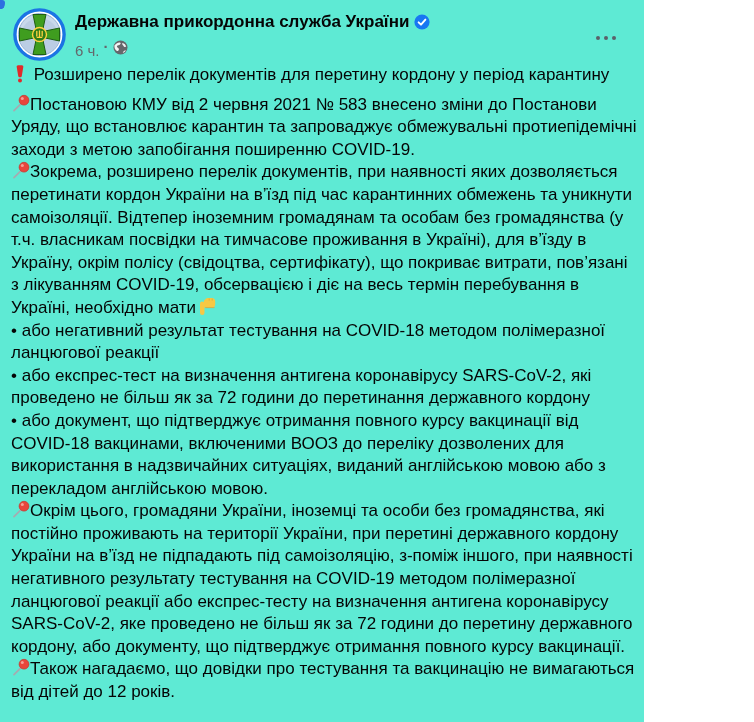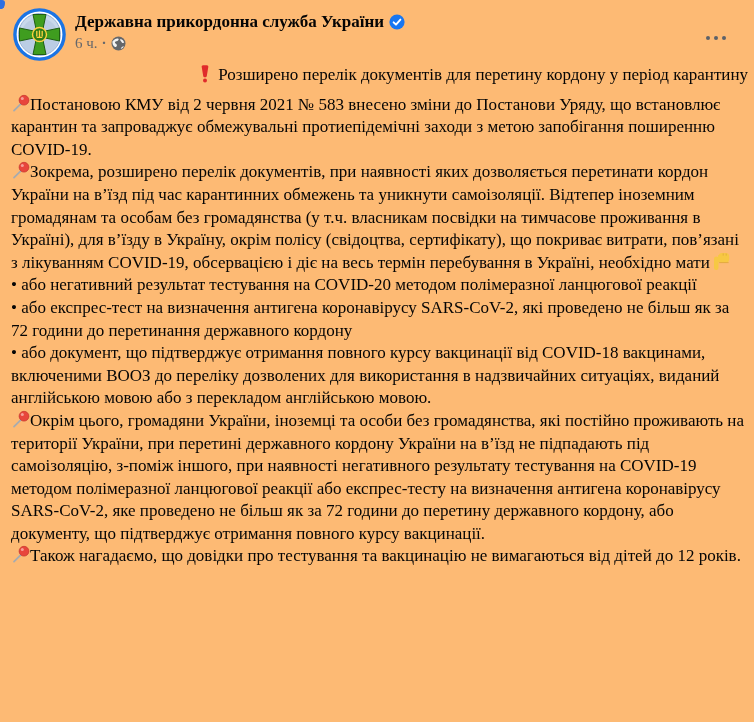--- a/index.html
+++ b/index.html
@@ -2,21 +2,21 @@
 <html><head>
 <meta charset="utf-8">
 <style>
   html, body { margin: 0; padding: 0; }
   body {
     width: 754px; height: 722px; background: #ffffff; overflow: hidden;
     font-family: "Liberation Sans", "DejaVu Sans", sans-serif;
     color: #050505;
     -webkit-font-smoothing: antialiased;
   }
-  .post { position: relative; width: 754px; height: 722px; background: #fdba74; font-family: Liberation Serif, serif; }
+  .post { position: relative; width: 644px; height: 722px; background: #5eead4; }
 
   
   .corner-artifact {
     position: absolute; left: 0; top: 0; width: 5px; height: 9px;
     background: #2e6fe0; border-radius: 0 3px 70% 0;
   }
 
   
   .header { display: flex; align-items: flex-start; padding: 8px 16px 0 13px; }
   .avatar { width: 53px; height: 53px; flex: 0 0 53px; cursor: pointer; }
@@ -25,38 +25,38 @@
   .title-row { display: flex; align-items: center; gap: 5px; }
   .page-name {
     font-weight: bold; font-size: 17px; line-height: 21px; color: #050505;
     cursor: pointer; white-space: nowrap;
   }
   .verified-badge { display: inline-flex; margin-top: 1px; }
   .meta-row {
     display: flex; align-items: center; gap: 4px;
     color: #65676B; font-size: 15px; line-height: 18px; margin-top: 2px;
   }
-  .timestamp { cursor: pointer; }
+  .timestamp { cursor: pointer; margin-top: 8px; }
   .meta-sep { font-weight: bold; }
   .privacy-globe { display: inline-flex; margin-top: 1px; }
 
   .more-button {
     position: absolute; top: 28px; right: 24px;
     display: flex; gap: 4px; padding: 8px 4px; cursor: pointer; align-items: center;
   }
   .more-button i { width: 4px; height: 4px; border-radius: 50%; background: #5b6169; }
 
   
   .post-text {
     padding: 3px 6px 0 11px;
     font-size: 17px; line-height: 22.6px; color: #050505;
     letter-spacing: 0;
   }
   .para { margin: 0; }
-  .para.headline { margin-bottom: 7px; text-align: right; }
+  .para.headline { margin-bottom: 7px; }
   .emoji { display: inline-block; vertical-align: -3px; }
 </style>
 </head>
 <body>
 
 <div class="post">
 
   <div class="corner-artifact"></div>
 
   <div class="header">
@@ -129,21 +129,21 @@
           <circle cx="13" cy="6.2" r="4.9" fill="#e8453c"></circle>
           <circle cx="13" cy="6.2" r="4.9" fill="none" stroke="#c4352c" stroke-width="0.7"></circle>
           <circle cx="11.3" cy="4.5" r="1.5" fill="#f59e96"></circle>
         </svg>Зокрема, розширено перелік документів, при наявності яких дозволяється перетинати кордон України на в’їзд під час карантинних обмежень та уникнути самоізоляції. Відтепер іноземним громадянам та особам без громадянства (у т.ч. власникам посвідки на тимчасове проживання в Україні), для в’їзду в Україну, окрім полісу (свідоцтва, сертифікату), що покриває витрати, пов’язані з лікуванням COVID-19, обсервацією і діє на весь термін перебування в Україні, необхідно мати<svg class="emoji" width="20" height="19" viewBox="0 0 20 19">
           <rect x="8.6" y="1" width="10.6" height="9.6" rx="3.6" fill="#f7c843"></rect>
           <rect x="4" y="4.4" width="4.5" height="13.6" rx="2.25" fill="#f7c843"></rect>
           <rect x="8" y="3.2" width="3.6" height="7" fill="#f7c843"></rect>
           <path d="M9.2 10.6 h9.4" stroke="#e0a83a" stroke-width="0.9"></path>
           <path d="M13.2 1.4 v2.2 M16.2 1.6 v2" stroke="#e0a83a" stroke-width="0.8"></path>
         </svg></div>
-      <div class="para">• або негативний результат тестування на COVID-20 методом полімеразної ланцюгової реакції</div>
+      <div class="para">• або негативний результат тестування на COVID-18 методом полімеразної ланцюгової реакції</div>
       <div class="para">• або експрес-тест на визначення антигена коронавірусу SARS-CoV-2, які проведено не більш як за 72 години до перетинання державного кордону</div>
       <div class="para">• або документ, що підтверджує отримання повного курсу вакцинації від COVID-18 вакцинами, включеними ВООЗ до переліку дозволених для використання в надзвичайних ситуаціях, виданий англійською мовою або з перекладом англійською мовою.</div>
       <div class="para"><svg class="emoji" width="19" height="19" viewBox="0 0 19 19">
           <path d="M3 16.6 L10.6 9.1" stroke="#a6abb0" stroke-width="1.8" stroke-linecap="round"></path>
           <circle cx="13" cy="6.2" r="4.9" fill="#e8453c"></circle>
           <circle cx="13" cy="6.2" r="4.9" fill="none" stroke="#c4352c" stroke-width="0.7"></circle>
           <circle cx="11.3" cy="4.5" r="1.5" fill="#f59e96"></circle>
         </svg>Окрім цього, громадяни України, іноземці та особи без громадянства, які постійно проживають на території України, при перетині державного кордону України на в’їзд не підпадають під самоізоляцію, з-поміж іншого, при наявності негативного результату тестування на COVID-19 методом полімеразної ланцюгової реакції або експрес-тесту на визначення антигена коронавірусу SARS-CoV-2, яке проведено не більш як за 72 години до перетину державного кордону, або документу, що підтверджує отримання повного курсу вакцинації.</div>
       <div class="para"><svg class="emoji" width="19" height="19" viewBox="0 0 19 19">
           <path d="M3 16.6 L10.6 9.1" stroke="#a6abb0" stroke-width="1.8" stroke-linecap="round"></path>

